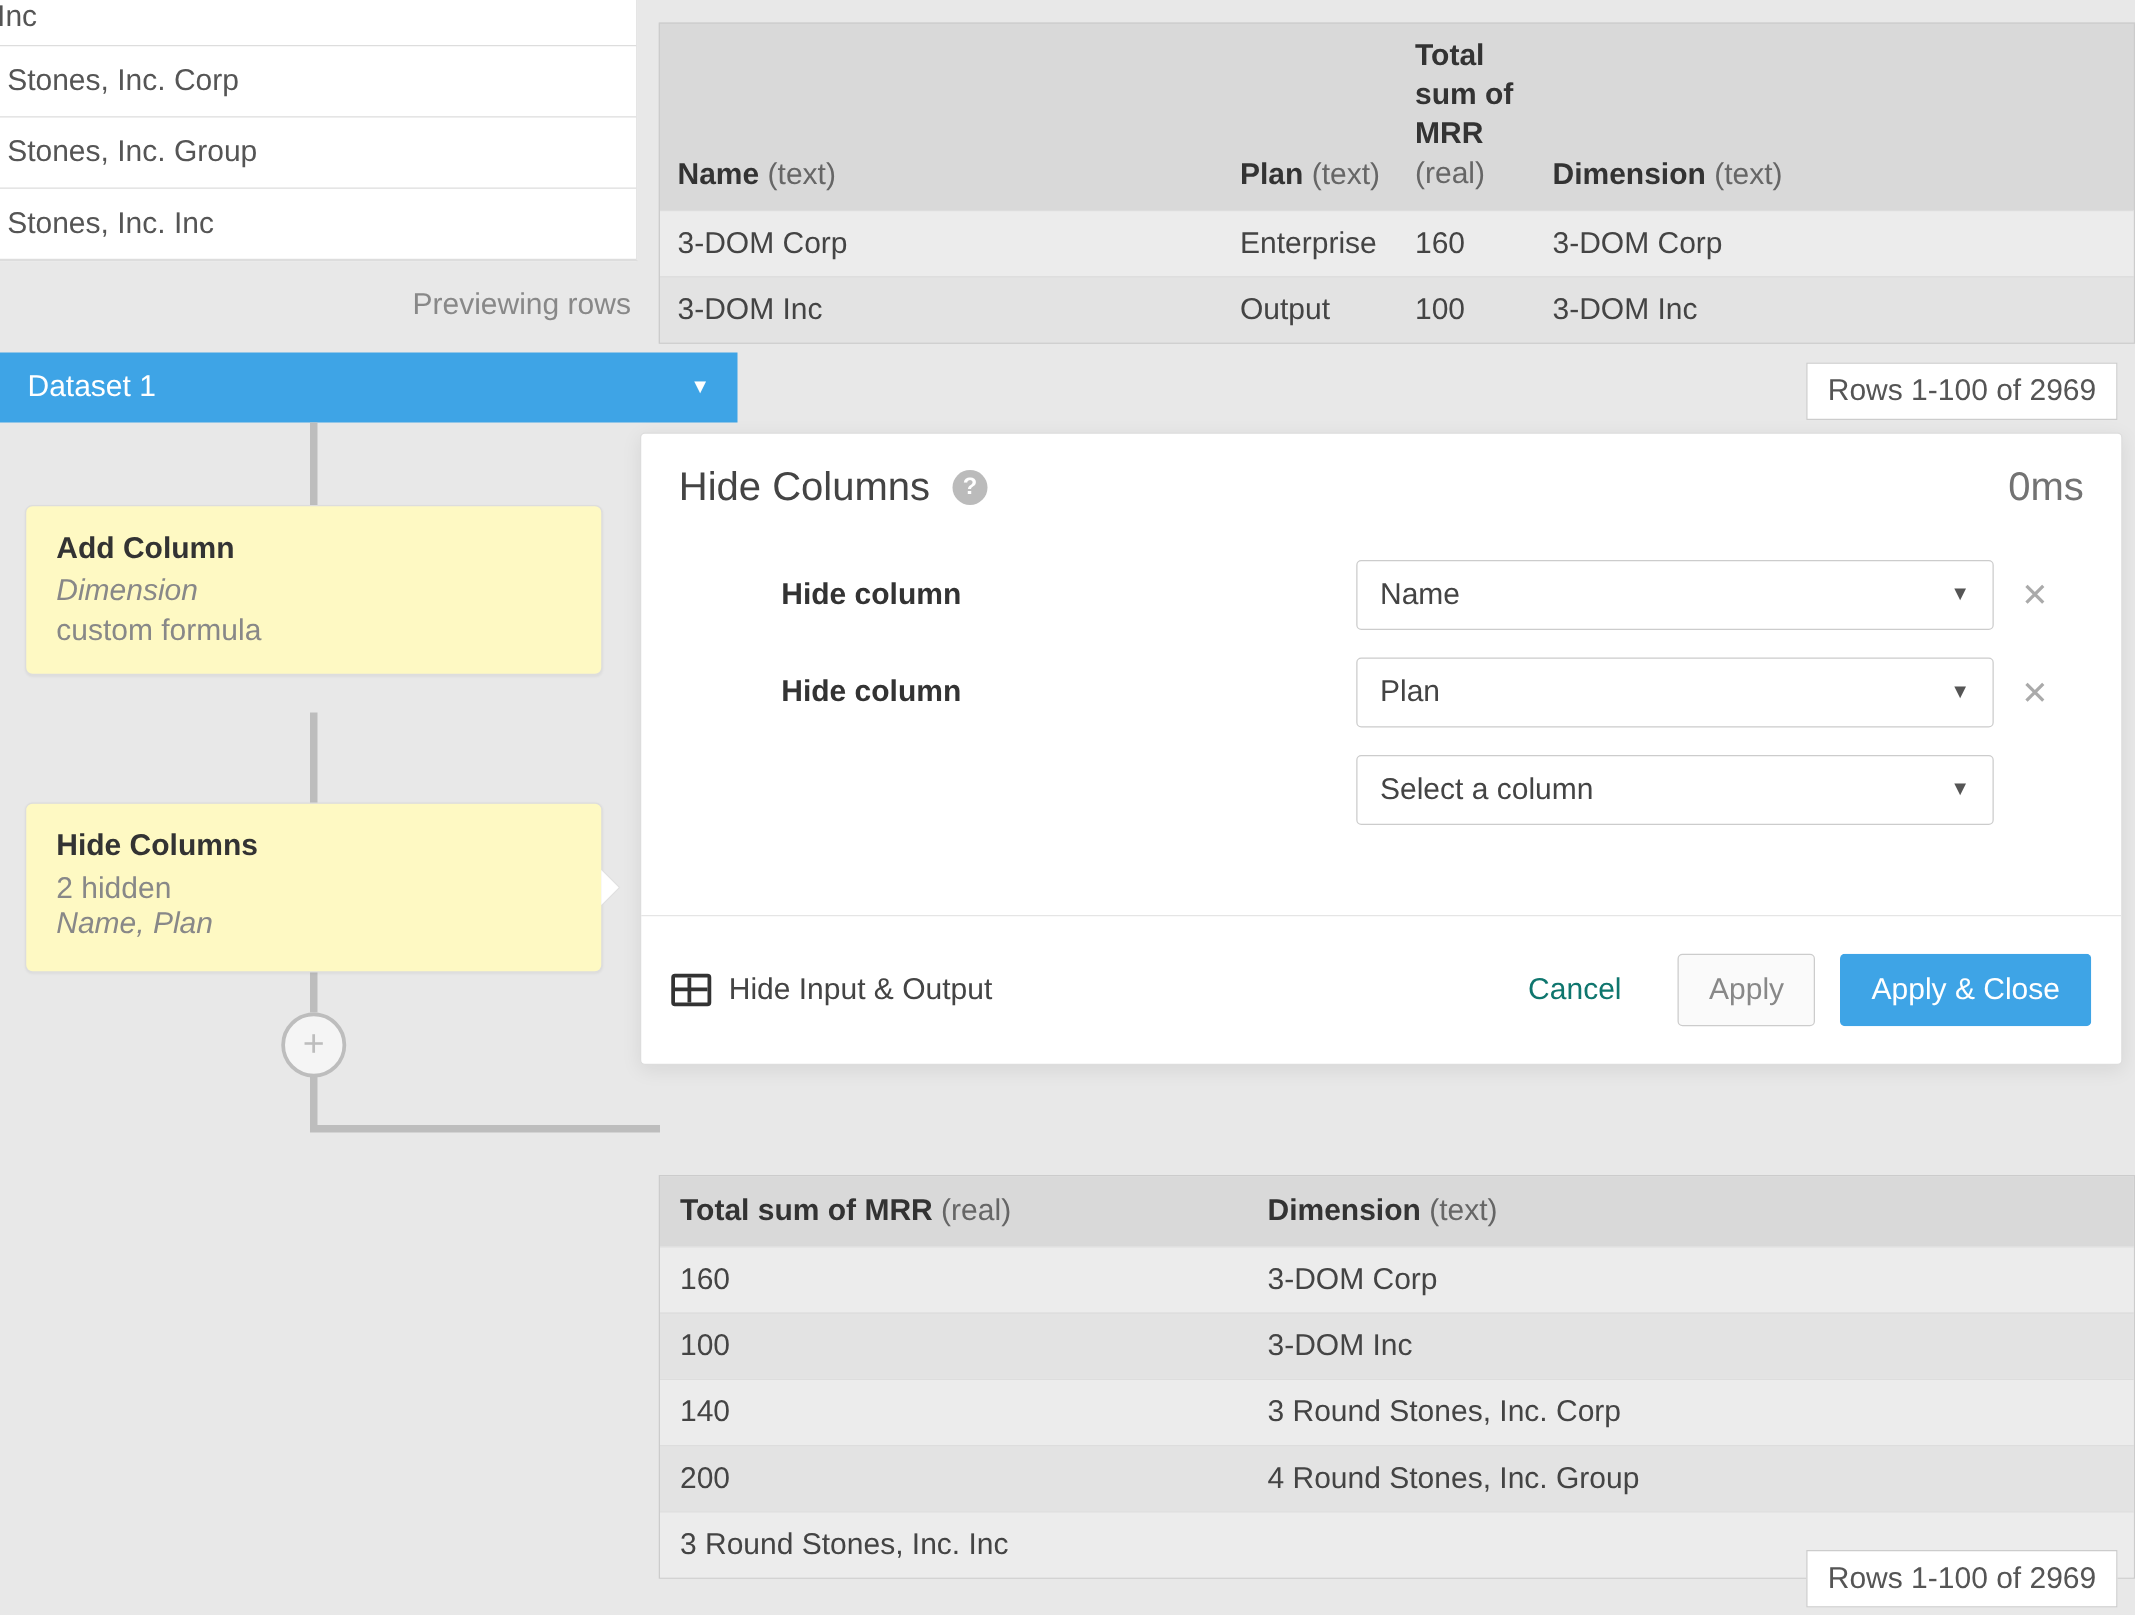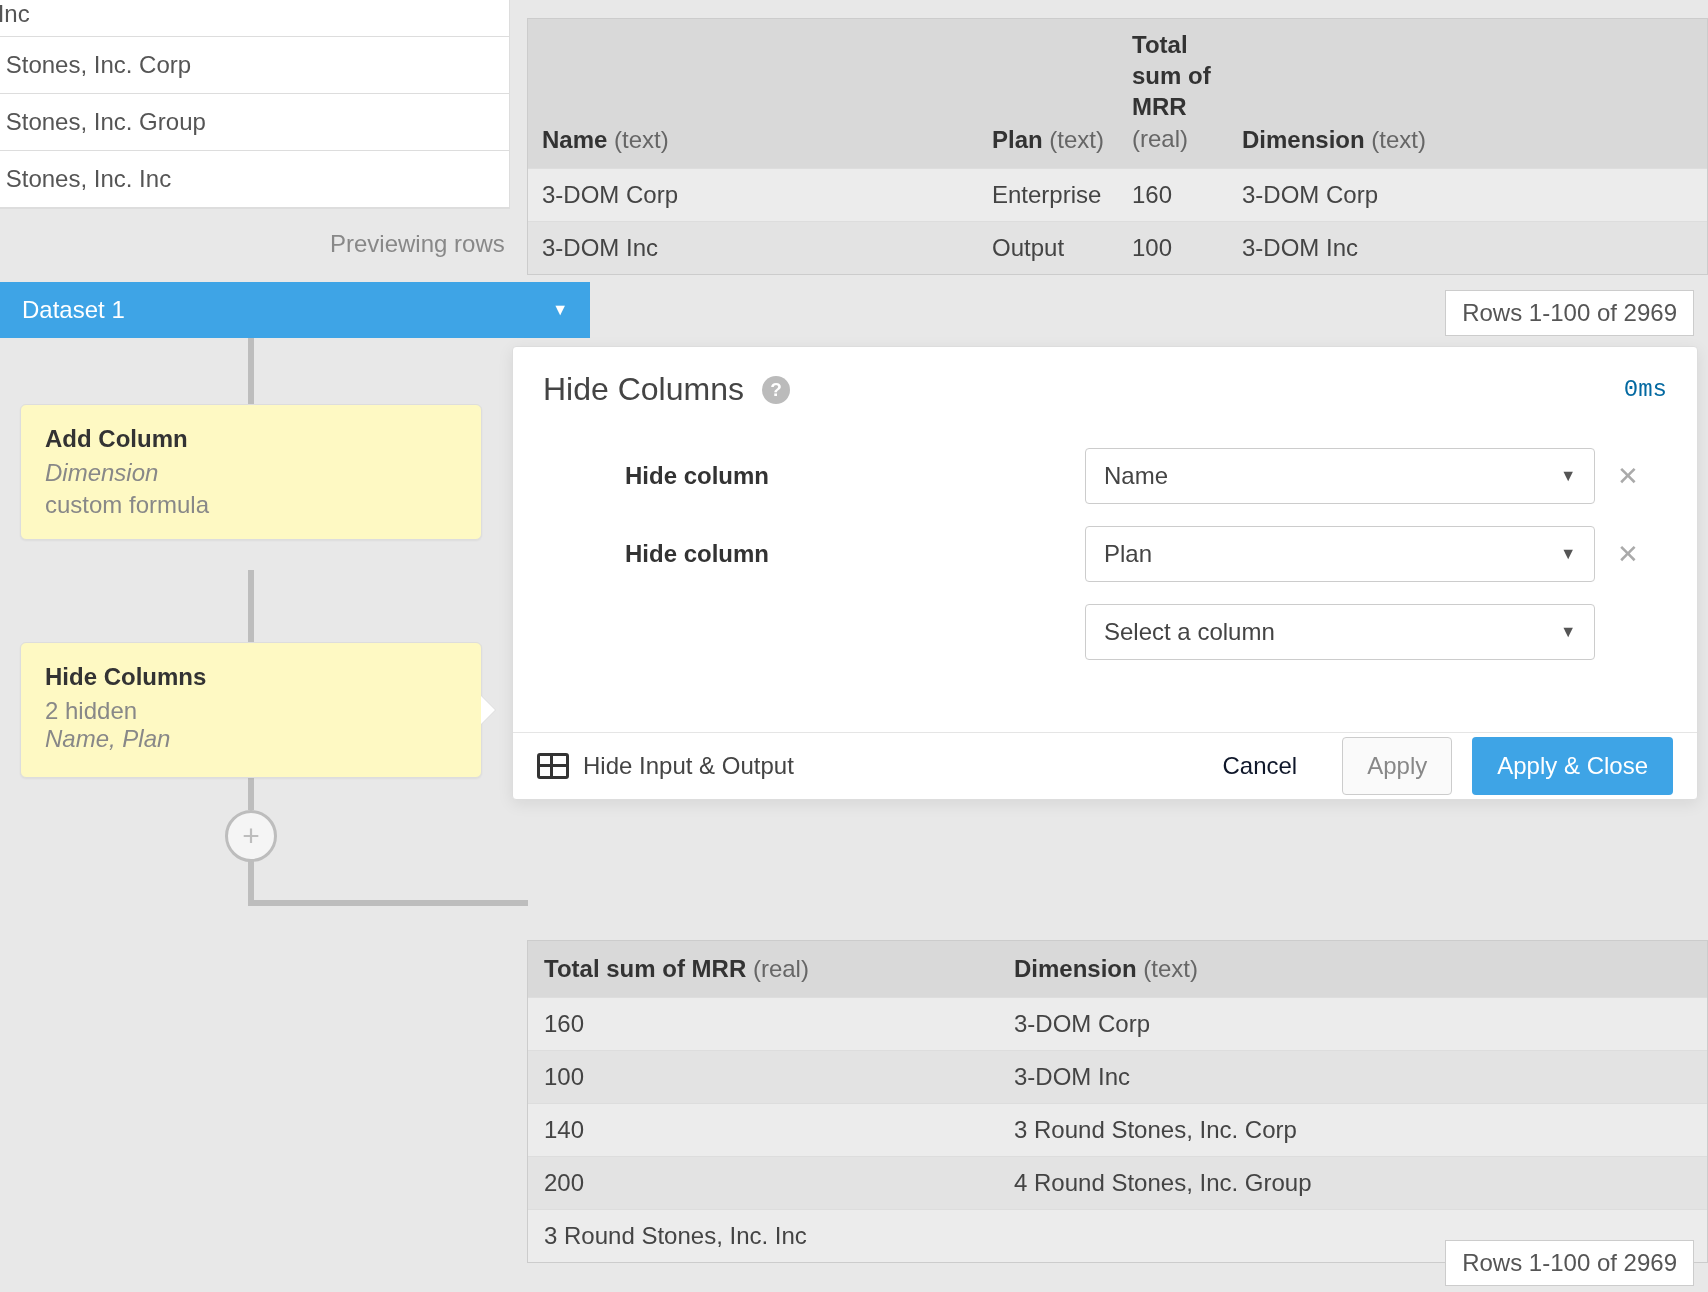--- a/index.html
+++ b/index.html
@@ -216,21 +216,21 @@
     width: 28px; height: 28px;
     border-radius: 50%;
     background: #bbb;
     color: #fff;
     font-size: 19px;
     font-weight: bold;
     display: inline-flex;
     align-items: center;
     justify-content: center;
   }
-  .modal-header .timing { color: #0369a1; font-size: 24px; font-family: Liberation Mono, monospace; }
+  .modal-header .timing { color: #737373; font-size: 32px; }
 
   .modal-body {
     padding: 30px 50px 50px;
   }
   .field-row {
     display: flex;
     align-items: center;
     margin-bottom: 22px;
     justify-content: flex-end;
   }
@@ -259,21 +259,21 @@
   .field-row .remove {
     margin-left: 22px;
     color: #aaa;
     font-size: 26px;
     cursor: pointer;
     width: 30px;
   }
 
   .modal-footer {
     border-top: 1px solid #e5e5e5;
-    padding: 4px 24px;
+    padding: 30px 24px;
     display: flex;
     align-items: center;
     gap: 20px;
   }
   .modal-footer .left {
     display: flex;
     align-items: center;
     gap: 14px;
     color: #444;
     font-size: 24px;
@@ -299,21 +299,21 @@
     width: 3px; background: #333;
   }
   .btn {
     padding: 14px 24px;
     font-size: 24px;
     border-radius: 4px;
     cursor: pointer;
     border: 1px solid transparent;
     background: transparent;
   }
-  .btn.cancel { color: #0f172a; }
+  .btn.cancel { color: #0f766e; }
   .btn.apply { border: 1px solid #ccc; color: #888; background: #fafafa; }
   .btn.primary { background: #3ea4e6; color: #fff; }
 
   
   .output-table {
     position: absolute;
     top: 940px;
     left: 527px;
     right: 0;
     border: 1px solid #ccc;

